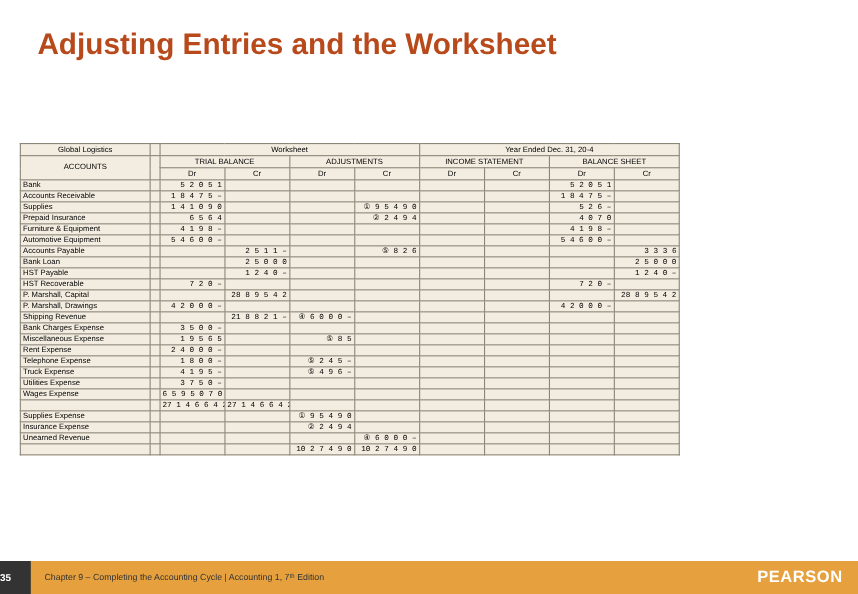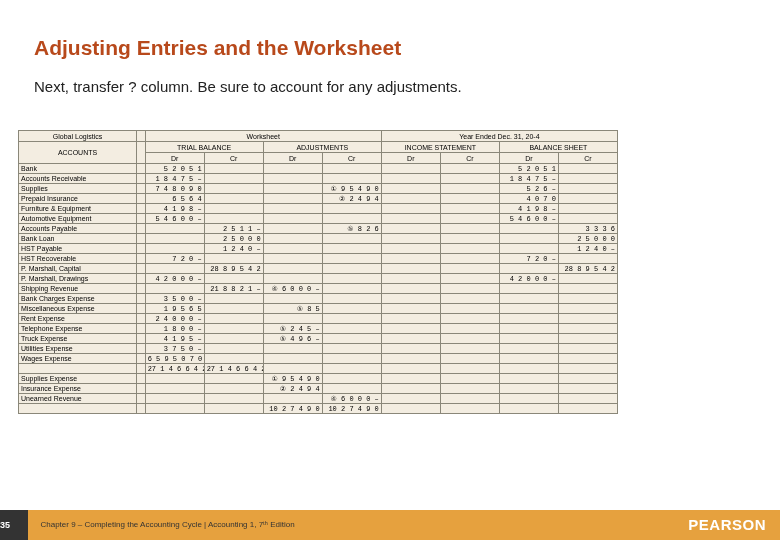--- a/index.html
+++ b/index.html
@@ -1,18 +1,18 @@
 <!DOCTYPE html>
 <html><head>
 <meta charset="utf-8">
 <style>
   * { box-sizing: border-box; margin: 0; padding: 0; }
   body { width: 780px; height: 540px; font-family: Verdana, Geneva, sans-serif; background: #fff; position: relative; overflow: hidden; }
   .slide { width: 780px; height: 540px; position: relative; }
-  .title { font-size: 21px; font-weight: bold; color: #b8491b; padding: 36px 0 0 34px; }
+  .title { font-size: 27px; font-weight: bold; color: #b8491b; padding: 25px 0 0 34px; }
   .subtitle { font-size: 15px; color: #222; padding: 18px 0 0 34px; }
 
   .sheet-wrap { position: absolute; left: 18px; top: 130px; width: 600px; }
   .sheet { border-collapse: collapse; background: #f3ede1; width: 100%; table-layout: fixed; }
   .sheet td, .sheet th { border: 1px solid #8a8779; font-size: 7px; font-family: Verdana, sans-serif; height: 11px; padding: 0 2px; overflow: hidden; white-space: nowrap; }
   .sheet .hdr td { font-size: 7px; font-weight: normal; text-align: center; }
   .sheet .pair td { text-align: center; font-size: 7px; }
   .sheet .acct { width: 110px; text-align: left; }
   .sheet .sp { width: 8px; }
   .sheet td.num { text-align: right; font-family: 'Courier New', monospace; font-size: 7px; }
@@ -21,21 +21,20 @@
   .footer { position: absolute; left: 0; bottom: 0; width: 780px; height: 30px; background: #e6a13e; }
   .footer .pg { display: inline-block; background: #333; color: #fff; width: 28px; height: 30px; line-height: 30px; font-size: 9px; font-weight: bold; vertical-align: top; }
   .footer .chap { display: inline-block; color: #333; font-size: 8px; line-height: 30px; padding-left: 8px; vertical-align: top; }
   .footer .logo { position: absolute; right: 14px; top: 0; height: 40px; line-height: 30px; color: #fff; font-size: 15px; font-weight: 700; letter-spacing: 0.5px; font-family: Arial, sans-serif; }
 </style>
 </head>
 <body>
 
 <div class="slide">
   <div class="title">Adjusting Entries and the Worksheet</div>
-  <div class="subtitle">Next, transfer ? column. Be sure to account for any adjustments.</div>
 
   <div class="sheet-wrap">
     <table class="sheet">
       <colgroup>
         <col style="width:110px">
           <col style="width:8px">
         <col style="width:55px">
           <col style="width:55px">
         <col style="width:55px">
           <col style="width:55px">
@@ -91,21 +90,21 @@
             <td class="num"></td>
             <td class="num"></td>
             <td class="num"></td>
             <td class="num"></td>
             <td class="num">1 8 4 7 5 –</td>
             <td class="num"></td>
           </tr>
           <tr class="data">
             <td class="acct">Supplies</td>
             <td class="sp"></td>
-            <td class="num">7 4 8 0 9 0</td>
+            <td class="num">1 4 1 0 9 0</td>
             <td class="num"></td>
             <td class="num"></td>
             <td class="num">① 9 5 4 9 0</td>
             <td class="num"></td>
             <td class="num"></td>
             <td class="num">5 2 6 –</td>
             <td class="num"></td>
           </tr>
           <tr class="data">
             <td class="acct">Prepaid Insurance</td>

